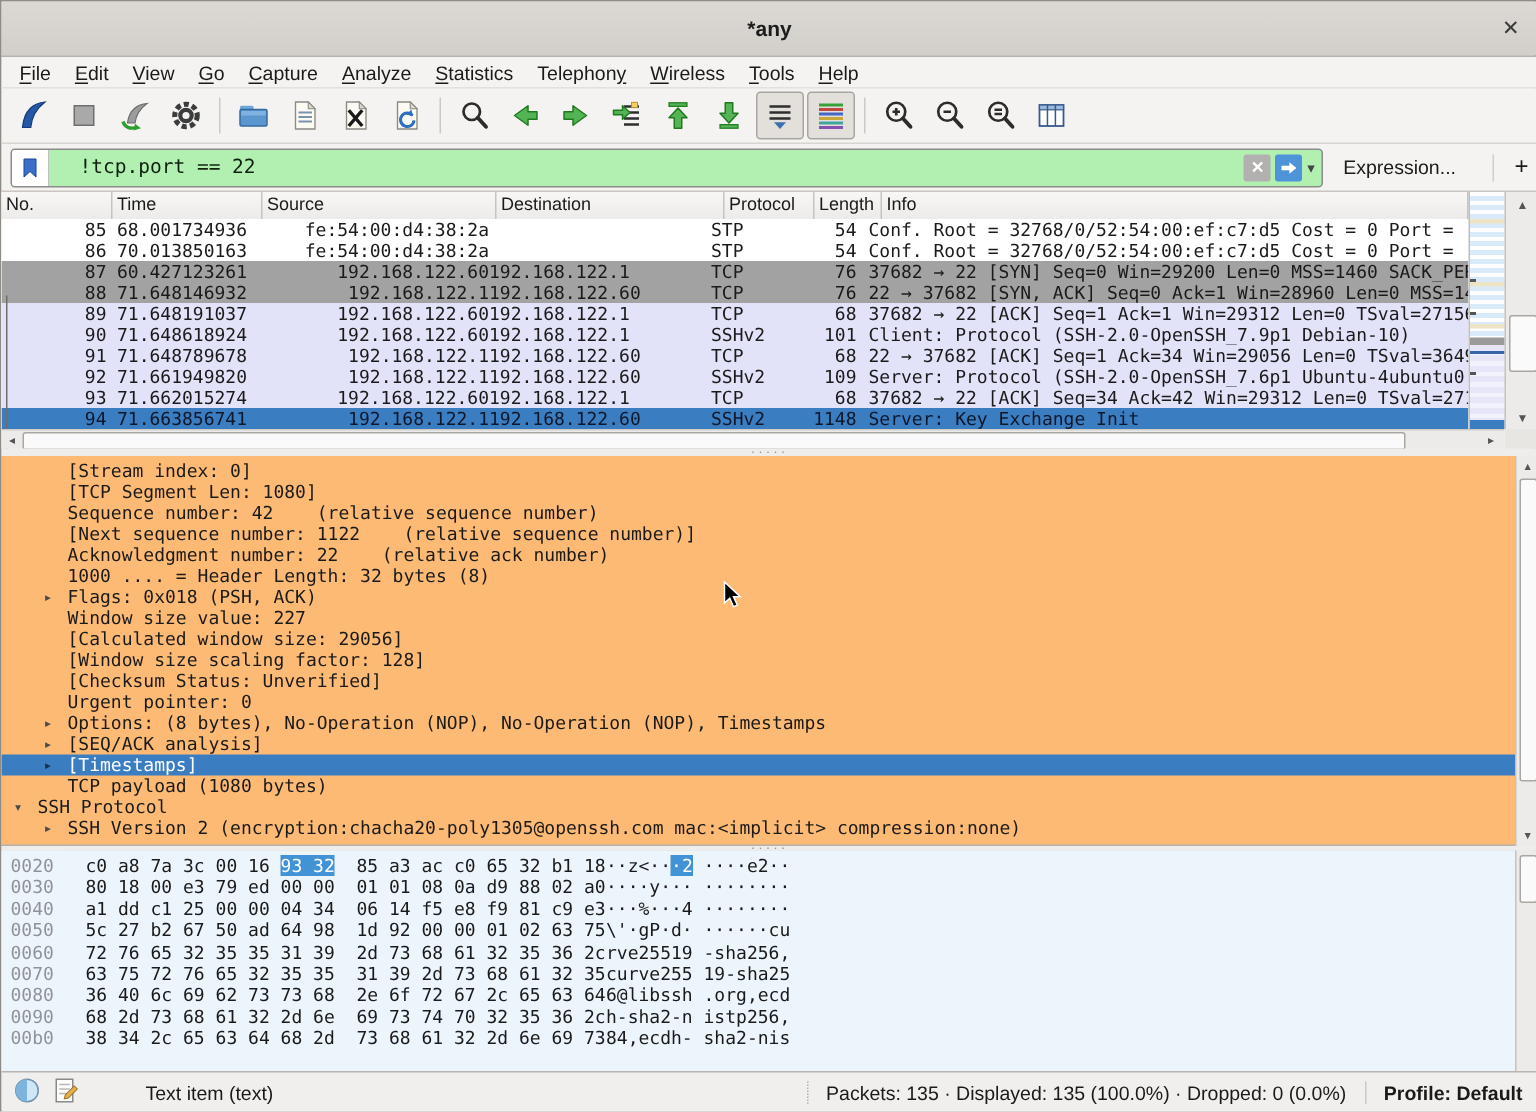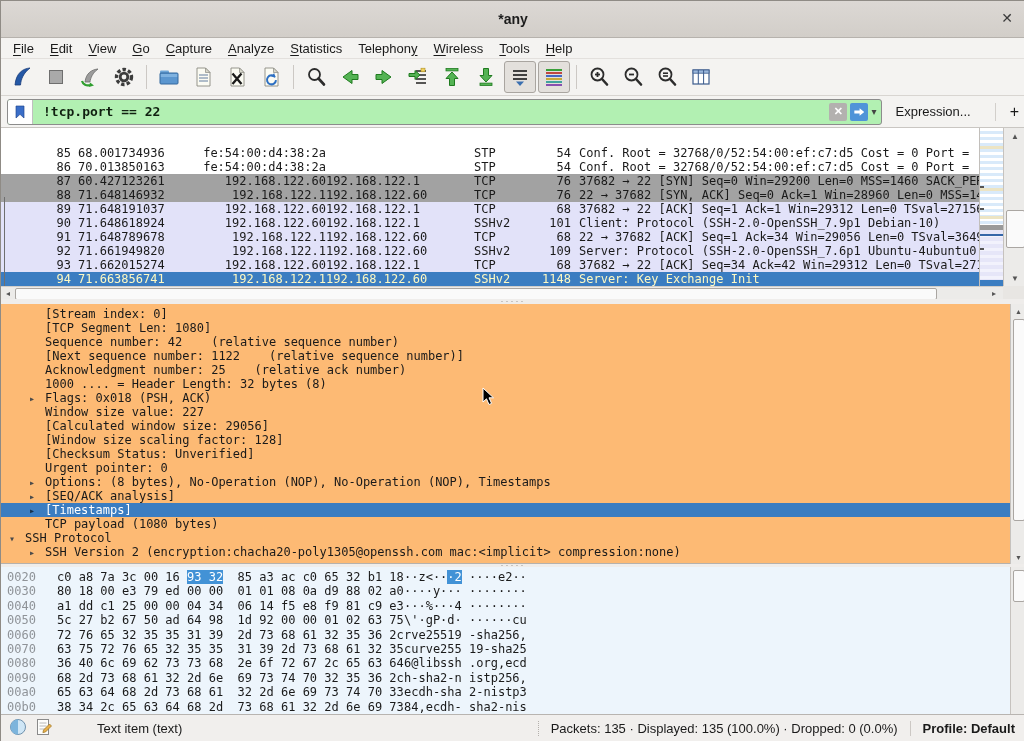--- a/index.html
+++ b/index.html
@@ -27,39 +27,39 @@
   .tbtn{width:30px;height:30px;display:flex;align-items:center;justify-content:center;border:1px solid transparent;border-radius:3px;margin:0 1px;}
   .tbtn.pressed{background:#e3e0dc;border:1px solid #a9a5a0;}
   .tsep{width:1px;height:24px;background:#ccc8c4;margin:0 5px;}
 
   
   .filterbar{left:0;top:95px;width:1024px;height:32px;background:#f4f3f1;border-bottom:1px solid #c9c6c2;
              display:flex;align-items:center;padding:0 6px;}
   .fwrap{display:flex;align-items:center;width:878px;height:24px;border:1px solid #8c8c8c;border-radius:3px;
          background:#b2f0b2;overflow:hidden;}
   .fbm{width:24px;height:24px;background:#fff;border-right:1px solid #c0c0c0;display:flex;align-items:center;justify-content:center;}
-  .fval{flex:1;font-size:13px;padding-left:10px;color:#102010;font-weight:bold;}
+  .fval{flex:1;font-size:13px;padding-left:20px;color:#102010;}
   .fclear{width:18px;height:18px;background:#b3b1af;border-radius:2px;color:#fff;font-size:11px;font-weight:bold;
           display:flex;align-items:center;justify-content:center;margin-right:3px;}
   .fapply{width:18px;height:18px;background:#4f94d8;border-radius:2px;display:flex;align-items:center;justify-content:center;margin-right:3px;}
   .fcaret{font-size:10px;color:#444;margin-right:4px;}
   .fexpr{font-size:13px;margin-left:14px;}
   .fadd{font-size:16px;margin-left:24px;border-left:1px solid #d2cfcb;padding-left:14px;}
 
   
   .plist{left:0;top:127px;width:1024px;height:171px;background:#fff;}
   .phead{position:absolute;left:0;top:0;width:978px;height:18px;display:flex;
          background:linear-gradient(#f8f7f6,#ecebe9);border-bottom:1px solid #b3b0ac;font-size:12px;}
   .phead .hc{border-right:1px solid #c7c4c0;padding:1px 0 0 3px;overflow:hidden;white-space:nowrap;}
   .rows{position:absolute;left:0;top:18px;width:978px;height:140px;overflow:hidden;background:#fff;}
   .prow{display:flex;height:14px;align-items:center;font-size:12px;white-space:nowrap;overflow:hidden;}
   .prow.stp{background:#ffffff;}
   .prow.syn{background:#a2a2a2;}
   .prow.tcp{background:#e2e2f9;}
-  .prow.selected{background:#3b7dc1;color:#fef9c3;}
+  .prow.selected{background:#3b7dc1;color:#0f172a;}
   .c{overflow:hidden;flex-shrink:0;}
   .c.no{width:70px;text-align:right;padding-right:5px;}
   .c.time{width:96px;padding-left:2px;}
   .c.src{width:152px;text-align:right;}
   .c.dst{width:148px;}
   .c.proto{width:56px;}
   .c.len{width:41px;text-align:right;padding-right:5px;}
   .c.info{flex:1;padding-left:3px;}
   .convline{left:3px;top:196px;width:1px;height:102px;background:#6f6f6f;}
 
@@ -323,20 +323,29 @@
             <path d="M4 9.5 h9 V5.5 l8 6.5 -8 6.5 v-4 H4 Z" fill="#fff"></path>
           </svg>
         </span>
       <span class="fcaret">▾</span>
     </div>
     <span class="fexpr">Expression...</span>
     <span class="fadd">+</span>
   </div>
 
   <div class="abs plist">
+    <div class="phead">
+      <span class="hc" style="width:70px">No.</span>
+      <span class="hc" style="width:96px">Time</span>
+      <span class="hc" style="width:152px">Source</span>
+      <span class="hc" style="width:148px">Destination</span>
+      <span class="hc" style="width:56px">Protocol</span>
+      <span class="hc" style="width:41px">Length</span>
+      <span class="hc" style="flex:1">Info</span>
+    </div>
     <div class="rows mono" id="rows-mount">
   <div class="prow stp">
     <span class="c no">85</span>
     <span class="c time">68.001734936</span>
     <span class="c src">fe:54:00:d4:38:2a</span>
     <span class="c dst"></span>
     <span class="c proto">STP</span>
     <span class="c len">54</span>
     <span class="c info">Conf. Root = 32768/0/52:54:00:ef:c7:d5  Cost = 0  Port =</span>
   </div>
@@ -476,21 +485,21 @@
     <span class="dtxt">Sequence number: 42    (relative sequence number)</span>
   </div>
 
   <div class="dline ind2">
     <span class="arr"></span>
     <span class="dtxt">[Next sequence number: 1122    (relative sequence number)]</span>
   </div>
 
   <div class="dline ind2">
     <span class="arr"></span>
-    <span class="dtxt">Acknowledgment number: 25    (relative ack number)</span>
+    <span class="dtxt">Acknowledgment number: 22    (relative ack number)</span>
   </div>
 
   <div class="dline ind2">
     <span class="arr"></span>
     <span class="dtxt">1000 .... = Header Length: 32 bytes (8)</span>
   </div>
 
   <div class="dline ind2">
     <span class="arr">▸</span>
     <span class="dtxt">Flags: 0x018 (PSH, ACK)</span>
@@ -571,21 +580,20 @@
   <div class="hrow"><span class="hoff">0050</span><span class="hbytes"><span>5c 27 b2 67 50 ad 64 98  1d 92 00 00 01 02 63 75</span><span class="hsel"></span><span></span></span><span class="hascii"><span>\'·gP·d· ······cu</span><span class="hsel"></span><span></span></span></div>
 
   <div class="hrow"><span class="hoff">0060</span><span class="hbytes"><span>72 76 65 32 35 35 31 39  2d 73 68 61 32 35 36 2c</span><span class="hsel"></span><span></span></span><span class="hascii"><span>rve25519 -sha256,</span><span class="hsel"></span><span></span></span></div>
 
   <div class="hrow"><span class="hoff">0070</span><span class="hbytes"><span>63 75 72 76 65 32 35 35  31 39 2d 73 68 61 32 35</span><span class="hsel"></span><span></span></span><span class="hascii"><span>curve255 19-sha25</span><span class="hsel"></span><span></span></span></div>
 
   <div class="hrow"><span class="hoff">0080</span><span class="hbytes"><span>36 40 6c 69 62 73 73 68  2e 6f 72 67 2c 65 63 64</span><span class="hsel"></span><span></span></span><span class="hascii"><span>6@libssh .org,ecd</span><span class="hsel"></span><span></span></span></div>
 
   <div class="hrow"><span class="hoff">0090</span><span class="hbytes"><span>68 2d 73 68 61 32 2d 6e  69 73 74 70 32 35 36 2c</span><span class="hsel"></span><span></span></span><span class="hascii"><span>h-sha2-n istp256,</span><span class="hsel"></span><span></span></span></div>
 
-  <div class="hrow"><span class="hoff">00a0</span><span class="hbytes"><span>65 63 64 68 2d 73 68 61  32 2d 6e 69 73 74 70 33</span><span class="hsel"></span><span></span></span><span class="hascii"><span>ecdh-sha 2-nistp3</span><span class="hsel"></span><span></span></span></div>
 
   <div class="hrow"><span class="hoff">00b0</span><span class="hbytes"><span>38 34 2c 65 63 64 68 2d  73 68 61 32 2d 6e 69 73</span><span class="hsel"></span><span></span></span><span class="hascii"><span>84,ecdh- sha2-nis</span><span class="hsel"></span><span></span></span></div>
 </div>
   <div class="abs xscroll">
     <div class="dthumb" style="top:3px;height:30px;"></div>
   </div>
 
   <div class="abs statusbar">
     <span class="sicon1"><svg width="18" height="18" viewBox="0 0 18 18">
           <circle cx="9" cy="9" r="7.5" fill="#cfe6f6" stroke="#6f91ad"></circle>

